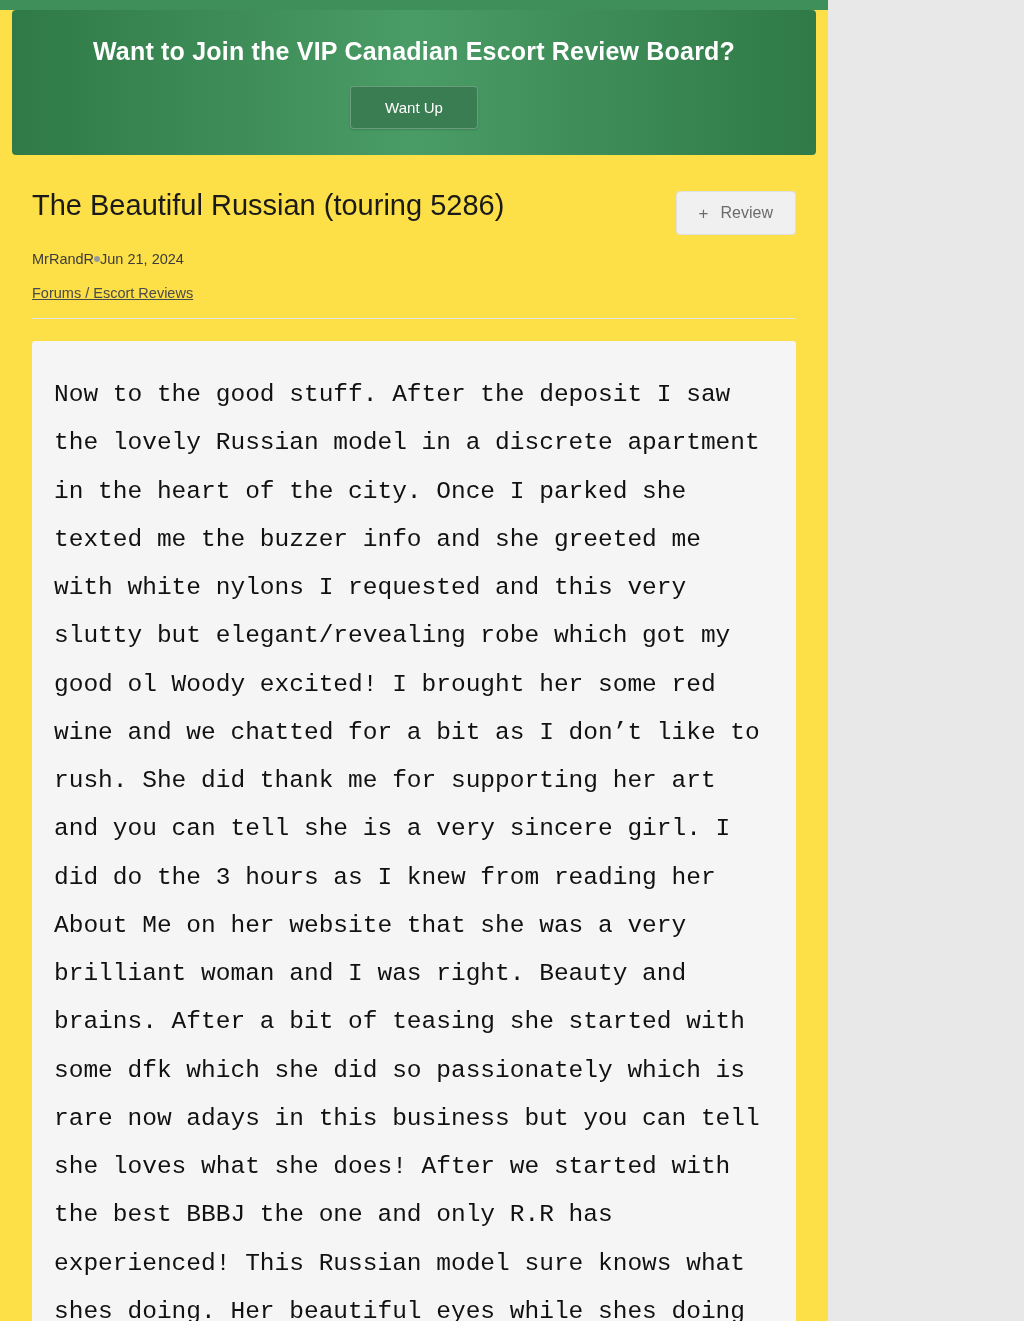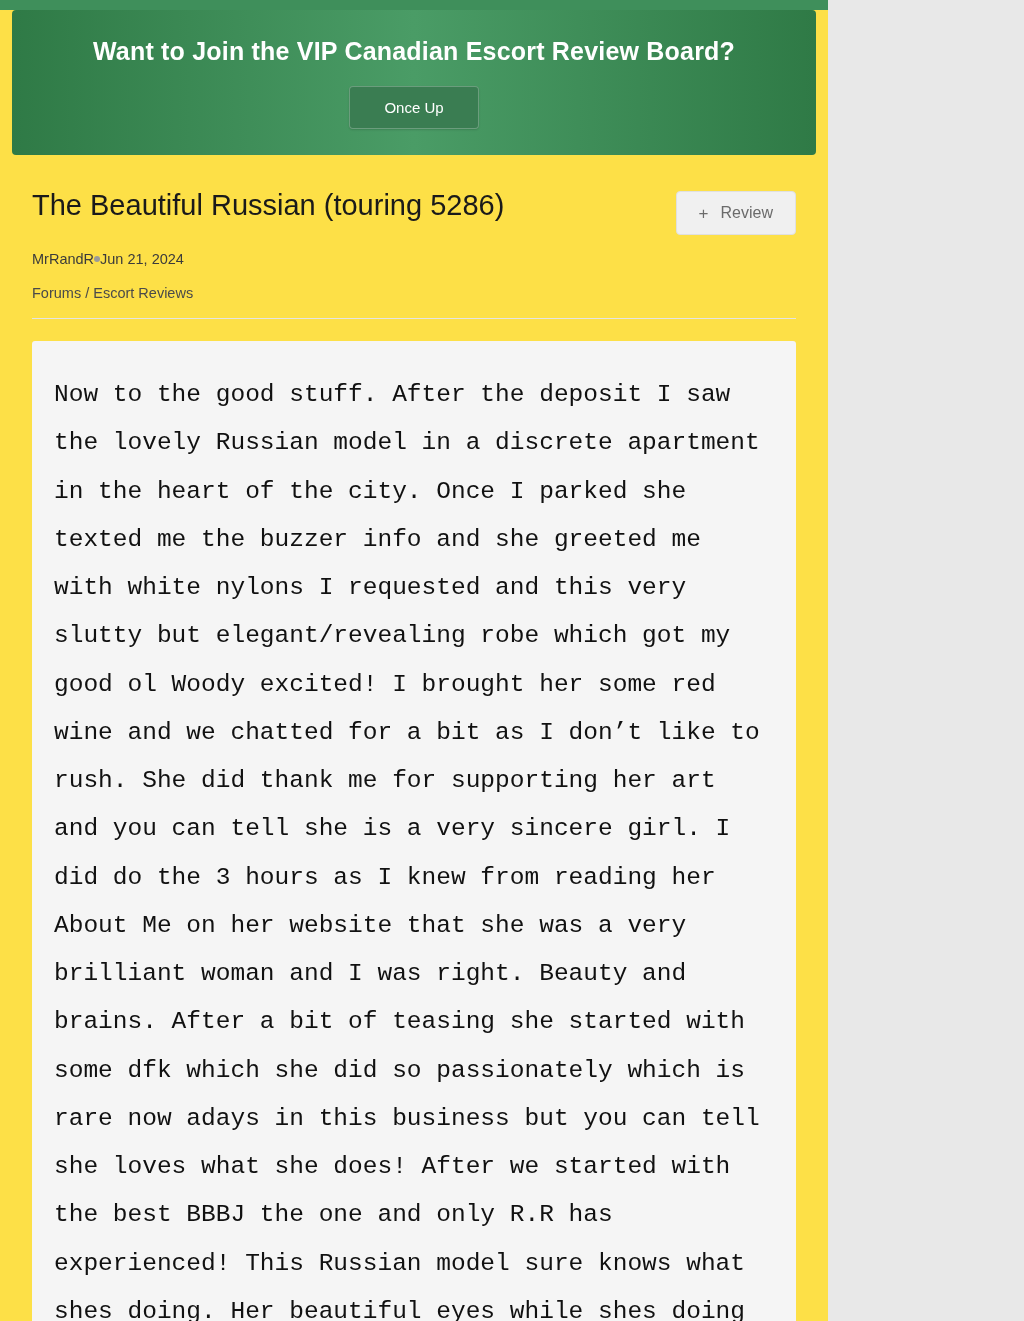--- a/index.html
+++ b/index.html
@@ -103,20 +103,21 @@
     width: 6px;
     height: 6px;
     border-radius: 50%;
     background: #9a9a9a;
     display: inline-block;
   }
   .breadcrumb {
     margin-top: 18px;
     font-size: 14.5px;
     color: #4a4a4a;
+    text-decoration: underline;
     cursor: pointer;
     display: inline-block;
   }
   .divider {
     margin-top: 16px;
     border-bottom: 1px solid #e4e4e4;
   }
   .post-body {
     margin-top: 22px;
     background: #f5f5f5;
@@ -135,21 +136,21 @@
 </style>
 </head>
 <body>
 
 <div class="page">
 
   <div class="top-strip"></div>
 
   <div class="vip-banner">
     <div class="vip-title">Want to Join the VIP Canadian Escort Review Board?</div>
-    <div class="signup-btn">Once Up</div>
+    <div class="signup-btn">Want Up</div>
   </div>
 
   <div class="content">
 
     <div class="title-row">
       <h1 class="thread-title">The Beautiful Russian (touring 5286)</h1>
       <div class="comment-btn">
         <span class="plus-icon">+</span>
         <span>Review</span>
       </div>

